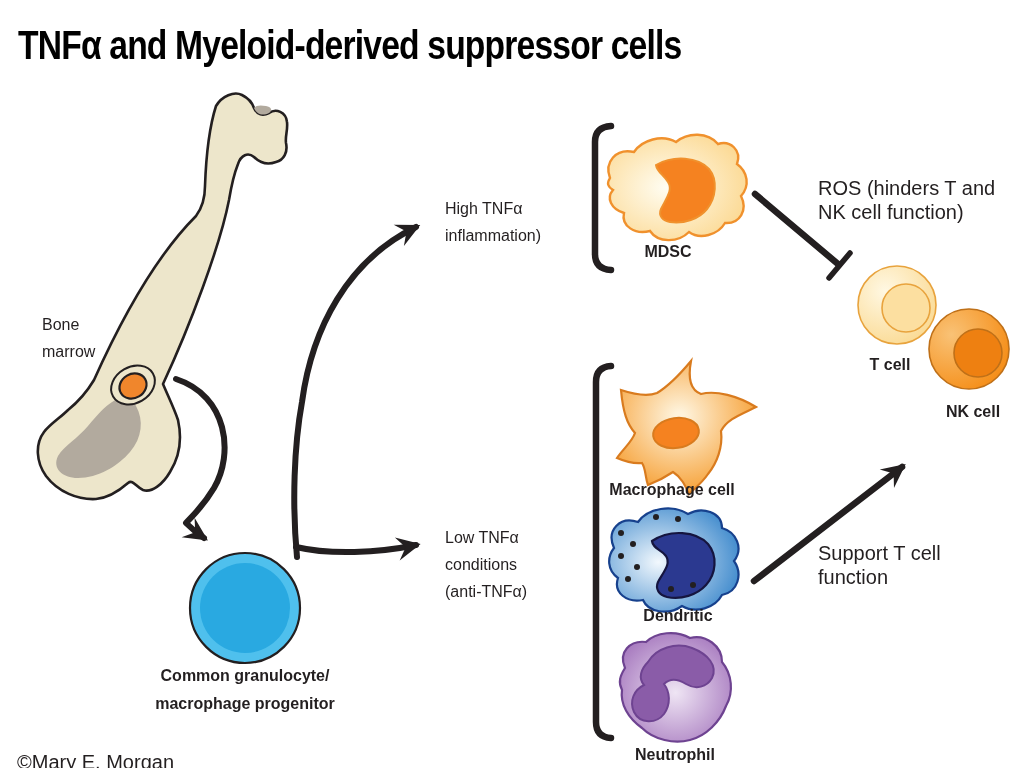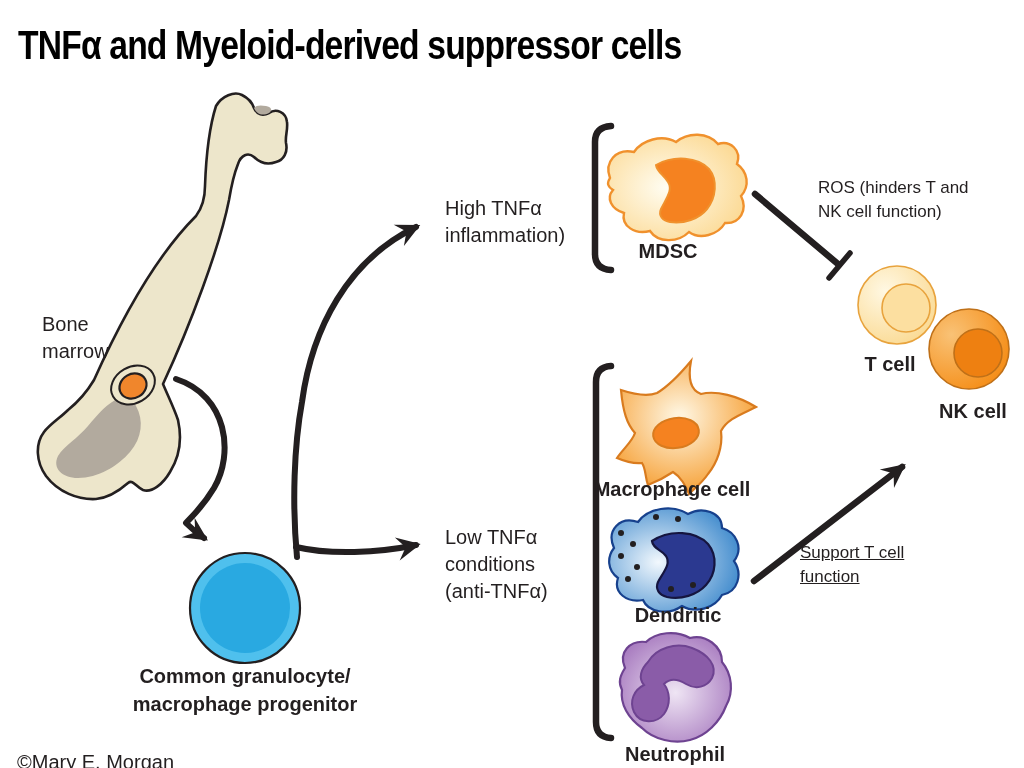--- a/index.html
+++ b/index.html
@@ -2,30 +2,30 @@
 <html style="--ink: #231F20; --bone-cream: #EDE6CB; --bone-gray: #B2AA9E; --marrow-orange: #F0862C; --progenitor-blue: #29A9E1; --progenitor-blue-light: #4FC0ED; --mdsc-body-edge: #FBD383; --mdsc-nucleus: #F58220; --orange-outline: #F0912D; --dendritic-edge: #F5951F; --dendritic-outline: #D97B1E; --macrophage-edge: #2F80C8; --macrophage-nucleus: #2B3990; --macrophage-outline: #17418D; --neutrophil-edge: #9B68B6; --neutrophil-nucleus: #8A5CA8; --neutrophil-outline: #6E4391; --tcell-edge: #FAD88E; --tcell-inner: #FCDFA0; --tcell-outline: #E8A33D; --nk-edge: #F58B13; --nk-inner: #EE8011; --nk-outline: #BF7018;"><head>
 <meta charset="utf-8">
 <style>
   html,body { margin:0; padding:0; }
   #canvas {
     position:relative; width:1024px; height:768px; background:#ffffff;
     font-family:"Liberation Sans", sans-serif; overflow:hidden;margin-top:16px;
   }
   #artwork { position:absolute; left:0; top:0; }
   .lbl {
-    position:absolute; color:var(--ink); font-size:20px; line-height:27px;
+    position:absolute; color:var(--ink); font-size:16px; line-height:27px;
     white-space:nowrap;
   }
   .lbl.center { text-align:center;font-weight:bold; }
   #title {
     position:absolute; left:18px; top:6px; color:#000;
     font-size:41px; font-weight:bold; letter-spacing:-1px;
     transform:scaleX(0.82); transform-origin:left top; white-space:nowrap;
   }
-  #lbl-ros, #lbl-support { font-size:17px; line-height:24px; }
+  #lbl-ros, #lbl-support { font-size:20px; line-height:24px; }
   #lbl-copyright { font-size:20px; }
 
   
   .ink-line { stroke:var(--ink); fill:none; stroke-linecap:round; stroke-linejoin:round; }
   .arrowhead { fill:var(--ink); }
   .bone-body { fill:var(--bone-cream); stroke:var(--ink); stroke-width:2.6; stroke-linejoin:round; }
   .bone-gray { fill:var(--bone-gray); stroke:none; }
   .marrow-rim { fill:var(--bone-cream); stroke:var(--ink); stroke-width:2; }
   .marrow { fill:var(--marrow-orange); stroke:var(--ink); stroke-width:2.2; }
   .prog-outer { fill:var(--progenitor-blue-light); stroke:var(--ink); stroke-width:2.2; }
@@ -286,21 +286,21 @@
   <div class="lbl center" style="left:840px; top:335px; width:100px;">T cell</div>
 
   <div class="lbl center" style="left:923px; top:382px; width:100px;">NK cell</div>
 
   <div class="lbl center" style="left:592px; top:460px; width:160px;">Macrophage cell</div>
 
   <div class="lbl center" style="left:598px; top:586px; width:160px;">Dendritic</div>
 
   <div class="lbl center" style="left:595px; top:725px; width:160px;">Neutrophil</div>
 
-  <div class="lbl" id="lbl-support" style="left:800px; top:525px;text-decoration:underline;">
+  <div class="lbl" id="lbl-support" style="left:818px; top:525px;">
     <div>Support T cell</div>
     <div>function</div>
   </div>
 
   <div class="lbl center" style="left:105px; top:646px; width:280px; line-height:28px;">
     <div>Common granulocyte/</div>
     <div>macrophage progenitor</div>
   </div>
 
   <div class="lbl" id="lbl-copyright" style="left:17px; top:733px;">©Mary E. Morgan</div>

